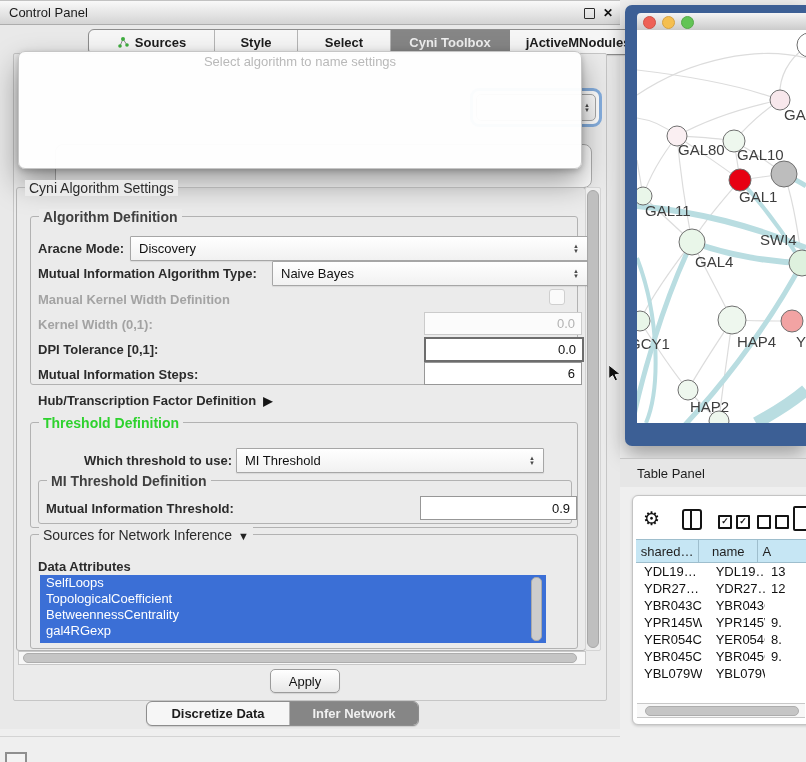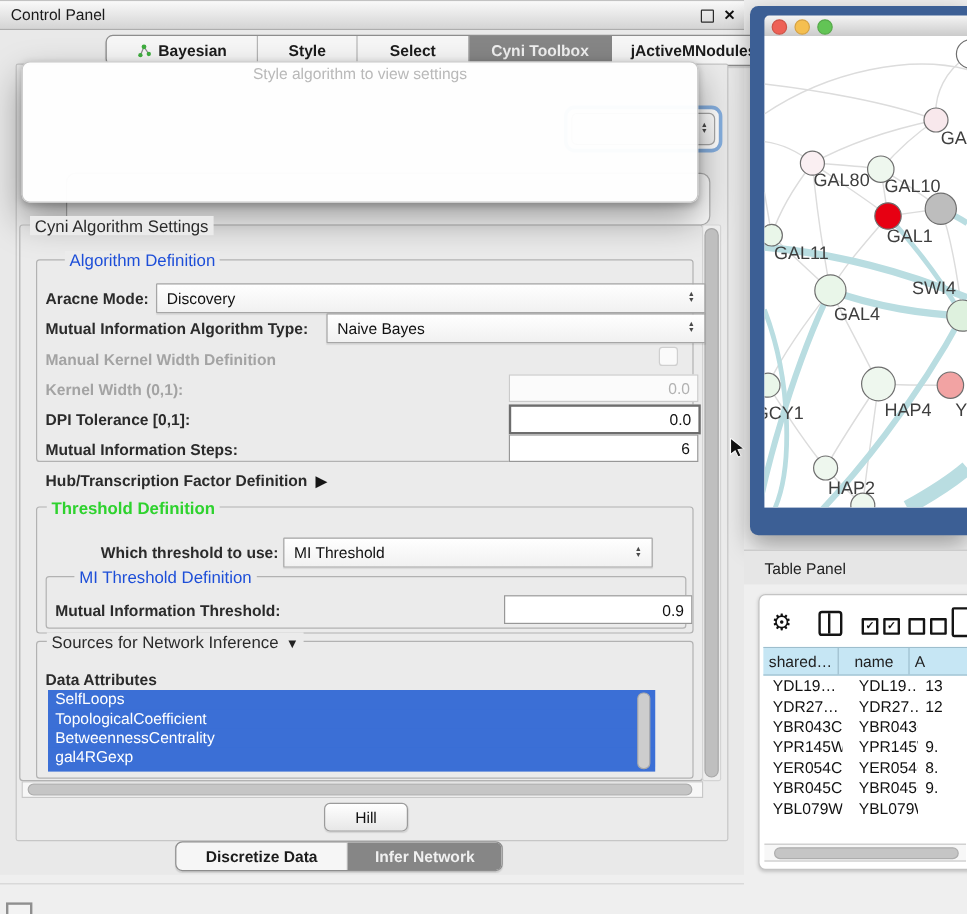--- a/index.html
+++ b/index.html
@@ -25,21 +25,21 @@
   .peek-combo{left:55px;top:143px;width:535px;height:42px;border:1px solid #aeaeae;border-radius:8px;background:#fcfcfc;}
   
   #algo-popup{left:18px;top:50px;width:562px;height:116px;background:rgba(254,254,254,0.97);border:1px solid #c6c6c6;border-radius:7px;box-shadow:0 14px 30px rgba(0,0,0,.38),0 2px 6px rgba(0,0,0,.22);}
   #algo-popup .prompt{position:absolute;left:0;top:2px;width:100%;text-align:center;font-size:13px;color:#b9b9b9;}
   #algo-popup .items{position:absolute;left:0;top:19px;width:100%;}
   .algo-item{height:16px;line-height:16px;font-size:13px;color:#000;padding-left:5px;white-space:nowrap;}
   .algo-item.bold{font-weight:700;}
   
   .grp{position:absolute;border:1px solid #b2b2b2;border-radius:3px;}
   .legend{position:absolute;top:-8px;left:8px;background:#ebebeb;padding:0 4px;font-size:14px;color:#2b2b2b;white-space:nowrap;}
-  .legend.blue{color:#1d4ed8;font-weight:400;margin-left:15px;}
+  .legend.blue{color:#404040;font-weight:700;}
   .legend.green{color:#2ed22e;font-weight:700;}
   .flabel{position:absolute;font-size:13px;font-weight:700;color:#2b2b2b;white-space:nowrap;}
   .flabel.dis{color:#a3a3a3;}
   .combo{position:absolute;background:linear-gradient(#ffffff,#f1f1f1);border:1px solid #a6a6a6;border-radius:1px;font-size:13px;color:#111;display:flex;align-items:center;padding:0 8px;box-shadow:0 1px 1px rgba(0,0,0,.08);}
   .spin{margin-left:auto;display:flex;flex-direction:column;align-items:center;color:#4a4a4a;font-size:6px;line-height:5px;padding-left:6px;}
   .spin::before{content:"▲";}
   .spin::after{content:"▼";}
   .tfield{position:absolute;background:#fff;border:1px solid #979797;font-size:13px;color:#111;display:flex;align-items:center;justify-content:flex-end;padding:0 6px;}
   .tfield.dis{background:#fbfbfb;border-color:#cbcbcb;color:#b2b2b2;}
   .tfield.foc{border:2px solid #6d6d6d;}
@@ -97,21 +97,21 @@
 
     <div class="seg-bar abs" style="left:88px;top:28px;height:24px;">
       <div class="seg" style="width:105px;">
         <svg class="net-ico" viewBox="0 0 13 13">
           <line x1="3" y1="10" x2="6" y2="3" stroke="#8a8a8a" stroke-width="1"></line>
           <line x1="6" y1="3" x2="10" y2="9" stroke="#8a8a8a" stroke-width="1"></line>
           <circle cx="6" cy="3" r="2" fill="#3fae3f"></circle>
             <circle cx="3" cy="10" r="1.8" fill="#3fae3f"></circle>
             <circle cx="10" cy="9" r="1.8" fill="#3fae3f"></circle>
         </svg>
-        <span>Bayesian</span>
+        <span>Sources</span>
       </div>
       <div class="seg" style="width:62px;">
           <span>Style</span>
         </div>
       <div class="seg" style="width:72px;">
           <span>Select</span>
         </div>
       <div class="seg sel" style="width:98px;">
           <span>Cyni Toolbox</span>
         </div>
@@ -123,21 +123,21 @@
     <div id="cp-inner" class="abs"></div>
 
     <div class="peek-combo-focus abs">
       <div class="inner">
           <span class="spin"></span>
         </div>
     </div>
     <div class="peek-combo abs"></div>
 
     <div id="algo-popup" class="abs">
-      <div class="prompt">Style algorithm to view settings</div>
+      <div class="prompt">Select algorithm to name settings</div>
     </div>
 
     <div class="grp" style="left:16px;top:186px;width:568px;height:462px;">
       <span class="legend">Cyni Algorithm Settings</span>
     </div>
 
     <div class="vtrack" style="left:585px;top:186px;width:14px;height:462px;">
       <div class="vthumb" style="top:2px;height:456px;"></div>
     </div>
 
@@ -197,21 +197,21 @@
       <div class="attr-item">BetweennessCentrality</div>
       <div class="attr-item">gal4RGexp</div>
       <div id="attr-scroll"></div>
     </div>
 
     <div class="htrack" style="left:18px;top:650px;width:566px;height:12px;">
       <div class="hthumb" style="left:4px;top:1px;width:552px;height:8px;"></div>
     </div>
 
     <div id="apply-btn" class="abs">
-        <span>Hill</span>
+        <span>Apply</span>
       </div>
 
     <div class="seg-bar abs" style="left:146px;top:700px;height:23px;">
       <div class="seg" style="width:122px;">
           <span>Discretize Data</span>
         </div>
       <div class="seg sel" style="width:108px;">
           <span>Infer Network</span>
         </div>
     </div>

